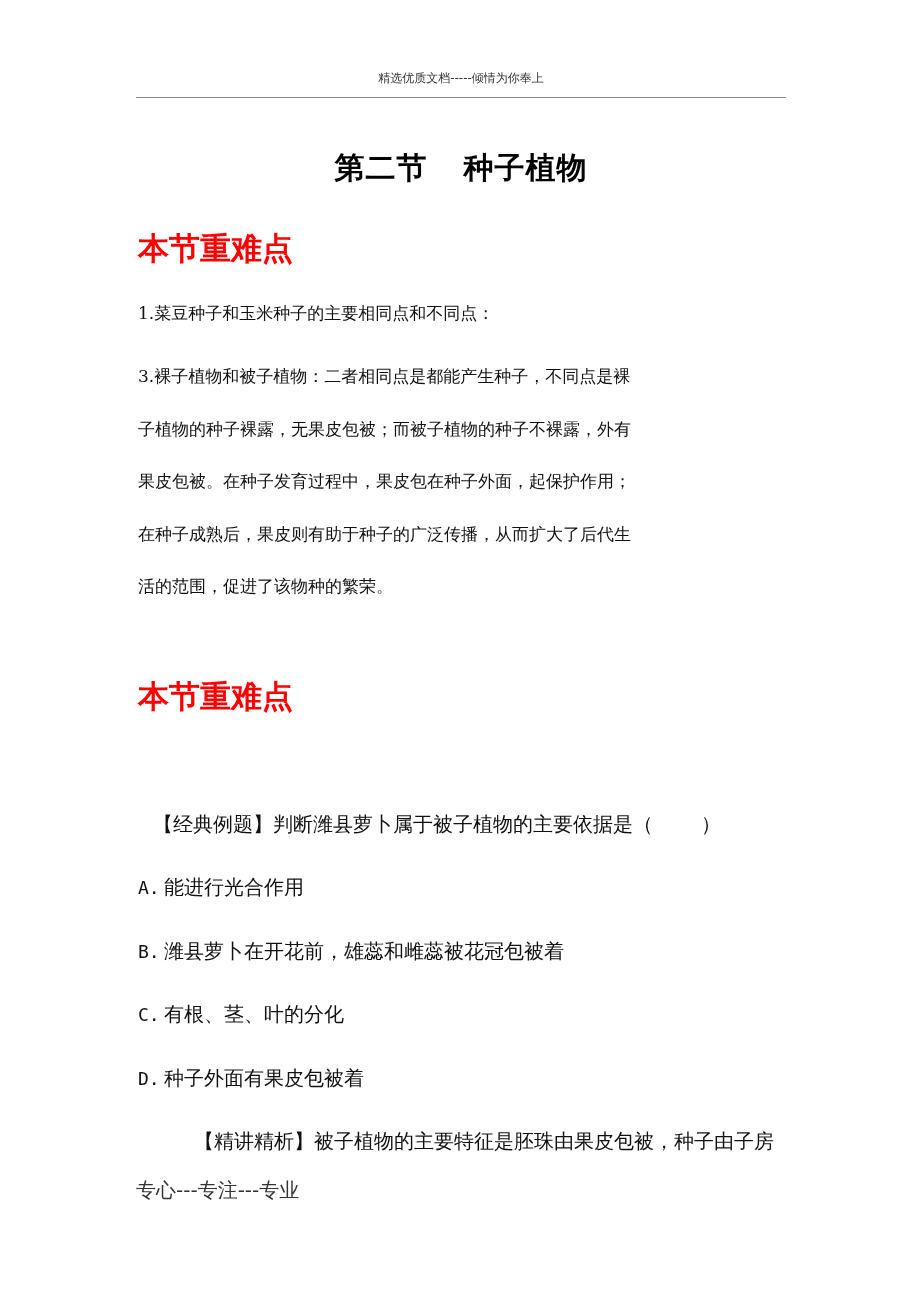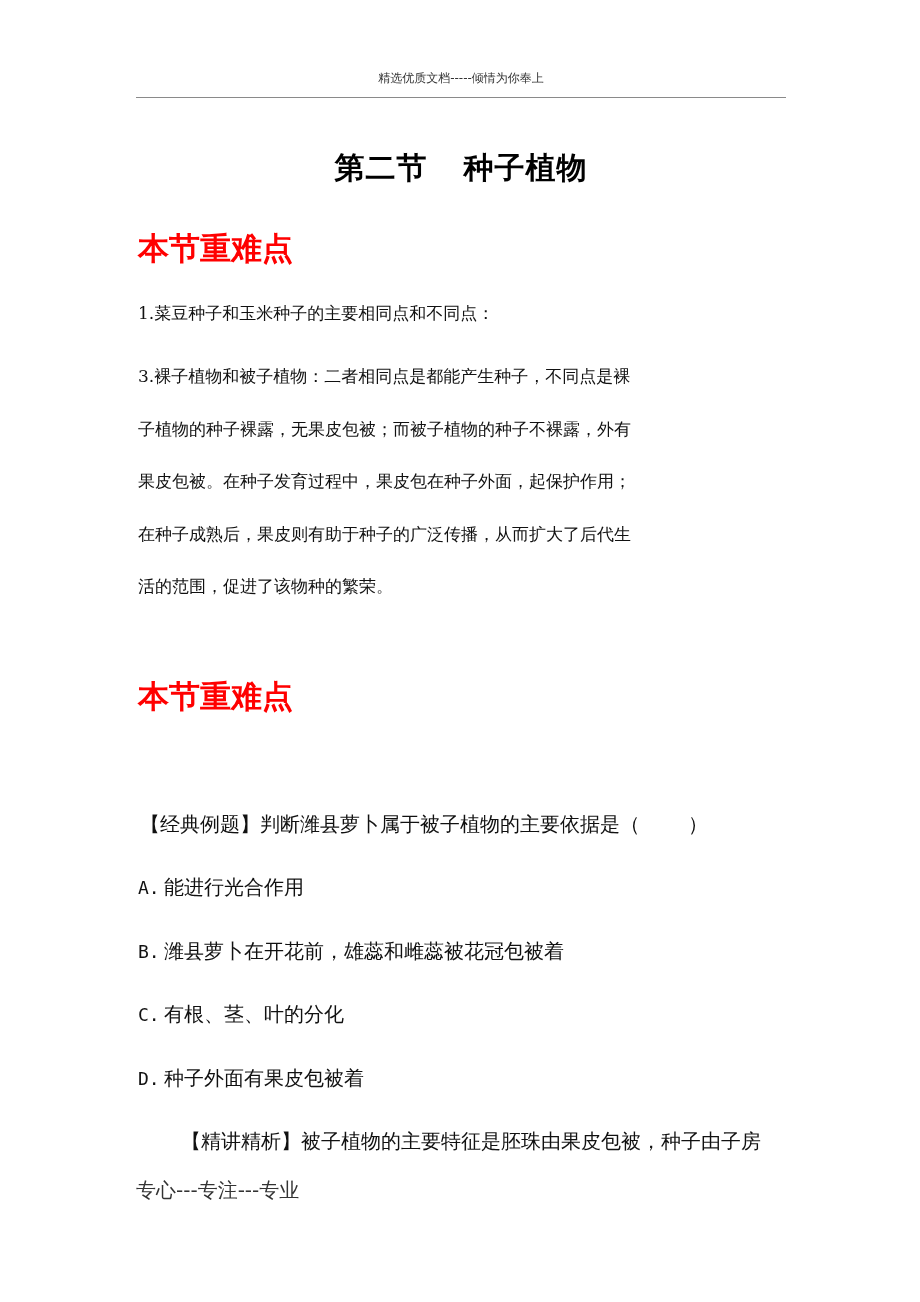--- a/index.html
+++ b/index.html
@@ -64,21 +64,21 @@
       line-height: 52.5px;
       color: #111111;
     }
     .line {
       display: block;
       white-space: nowrap;
       height: 52.5px;
     }
     .q-line {
       position: absolute;
-      left: 140px;
+      left: 153px;
       font-size: 20px;
       line-height: 28px;
       white-space: nowrap;
       color: #111111;
     }
     .opt-line {
       position: absolute;
       left: 138px;
       font-size: 20px;
       line-height: 28px;

